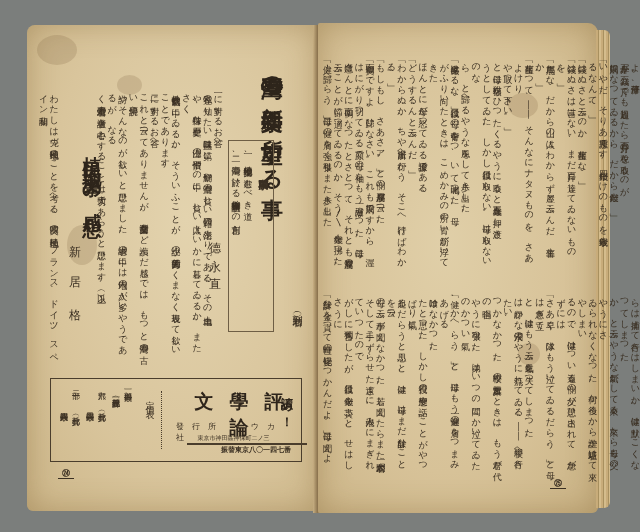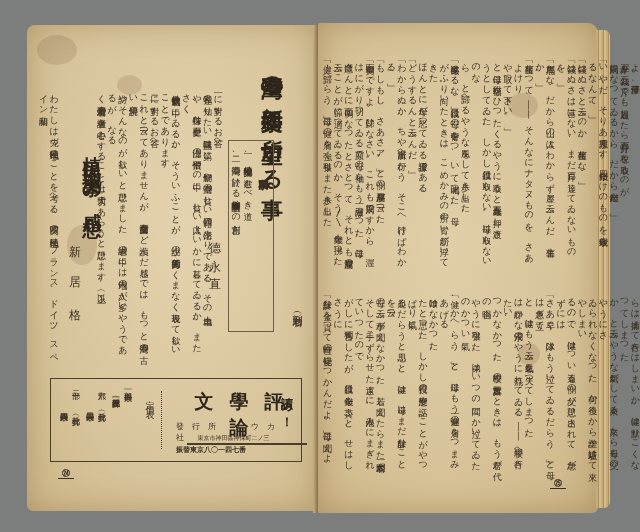--- a/index.html
+++ b/index.html
@@ -62,21 +62,21 @@
   .author2 { position: absolute; left: 66px; top: 235px; writing-mode: vertical-rl; font-size: 12px; color: #3a2f22; letter-spacing: 32px; }
   .ad {
     position: absolute; left: 50px; top: 378px; width: 250px; height: 82px;
     border: 1.5px solid #4a3d2c;
   }
   .ad .price-col { position: absolute; writing-mode: vertical-rl; font-size: 8px; color: #3a2f22; }
   .ad-divider { position: absolute; left: 110px; top: 12px; height: 58px; border-left: 1.5px dotted #4a3d2c; }
   .ad-title { position: absolute; left: 136px; top: 10px; width: 120px; text-align: center; font-size: 19px; font-weight: bold; color: #2e251b; letter-spacing: 16px; border-bottom: 2px solid #4a3d2c; padding-bottom: 2px; }
   .ad-pub { position: absolute; left: 125px; top: 42px; width: 115px; text-align: left; font-size: 8px; color: #3a2f22; letter-spacing: 8px; }
   .ad-addr { position: absolute; left: 125px; top: 55px; width: 115px; text-align: center; font-size: 6px; color: #3a2f22; }
-  .ad-tel { position: absolute; left: 125px; top: 66px; width: 115px; text-align: left; font-size: 7px; font-weight: bold; color: #3a2f22; }
+  .ad-tel { position: absolute; left: 125px; top: 66px; width: 115px; text-align: right; font-size: 7px; font-weight: bold; color: #3a2f22; }
   .ad-read { position: absolute; right: 6px; top: 8px; writing-mode: vertical-rl; font-size: 12px; font-weight: bold; color: #2e251b; letter-spacing: 4px; }
   .ad-price-title { position: absolute; left: 92px; top: 14px; writing-mode: vertical-rl; font-size: 9px; color: #3a2f22; letter-spacing: 5px; }
   .pnum { position: absolute; font-size: 8px; font-weight: bold; color: #3a2f22; border-bottom: 1px solid #3a2f22; padding: 0 4px; }
   .pnum.left { left: 58px; top: 468px; }
   .pnum.right { left: 550px; top: 478px; }
   .stain { position: absolute; border-radius: 50%; background: rgba(110,85,50,0.18); }
 </style>
 </head>
 <body>
 

